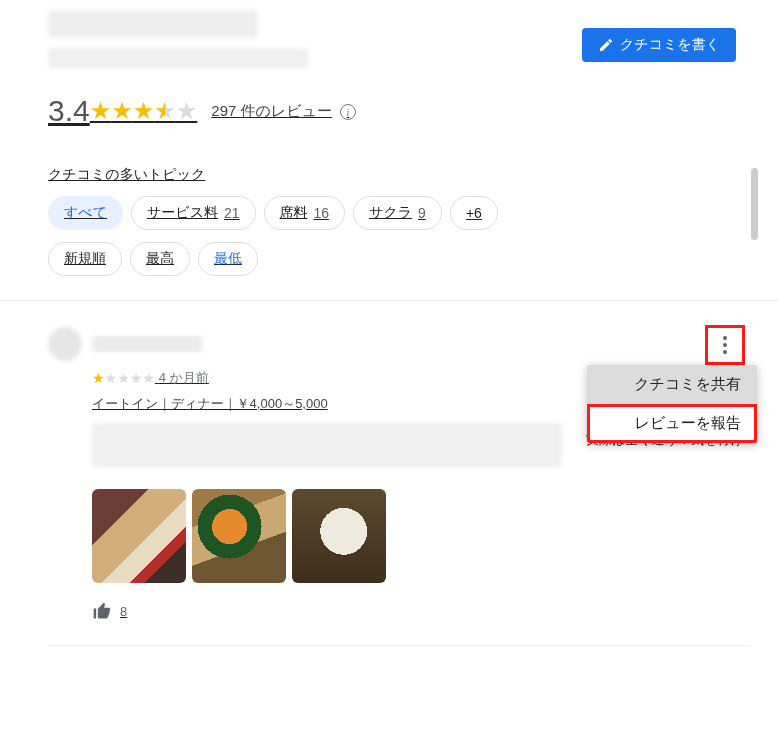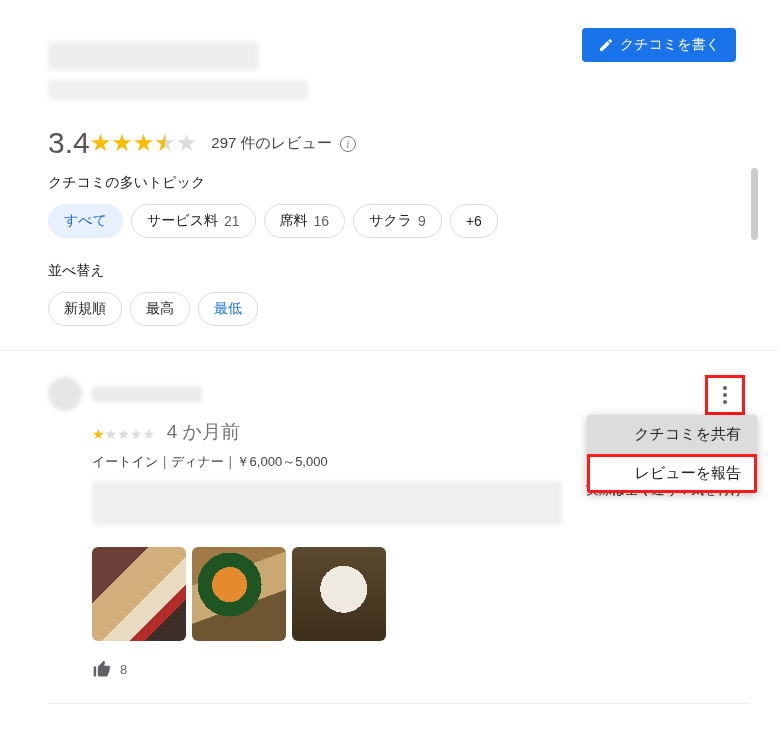--- a/index.html
+++ b/index.html
@@ -1,48 +1,48 @@
 <!DOCTYPE html>
 <html><head>
 <meta charset="utf-8">
 <style>
   * { box-sizing: border-box; }
   html, body { margin: 0; padding: 0; font-family: Arial, "Hiragino Sans", "Meiryo", sans-serif; font-size: 14px; color: #222; background: #fff; }
-  .wrap { width: 778px; height: 736px; position: relative; background: #fff; padding: 36px 28px 10px 48px; }
+  .wrap { width: 778px; height: 736px; position: relative; background: #fff; padding: 4px 28px 10px 48px; text-decoration: underline; }
   .write-btn { position: absolute; top: 28px; right: 42px; background: #1a73e8; color: #fff; font-size: 14px; font-weight: 500; padding: 8px 16px; border-radius: 4px; display: flex; align-items: center; cursor: pointer; }
   .write-btn svg { margin-right: 6px; }
   .title-block { margin-top: 6px; }
   .title-blur { width: 210px; height: 28px; background: #eee; border-radius: 3px; filter: blur(2px); }
   .subtitle-blur { width: 260px; height: 20px; background: #efefef; border-radius: 3px; margin-top: 10px; filter: blur(2px); }
   .rating-row { display: flex; align-items: center; margin-top: 26px; }
   .rating-num { font-size: 30px; color: #555; }
   .stars { display: flex; }
   .star { font-size: 24px; color: #fbbc04; }
   .star.grey { color: #dadce0; }
   .star.half { position: relative; color: #dadce0; }
   .star.half::before { content: "★"; position: absolute; left: 0; width: 50%; overflow: hidden; color: #fbbc04; }
   .rev-count { margin-left: 14px; color: #444; font-size: 15px; }
   .info-icon { margin-left: 8px; width: 16px; height: 16px; border: 1.5px solid #777; border-radius: 50%; display: inline-flex; align-items: center; justify-content: center; font-size: 10px; font-style: italic; font-family: serif; color: #777; position: relative; top: 1px; }
-  .section-label { margin-top: 14px; font-size: 14px; color: #222; }
+  .section-label { margin-top: 38px; font-size: 14px; color: #222; }
   .chip-row { display: flex; flex-wrap: wrap; gap: 8px; margin-top: 12px; }
   .chip { border: 1px solid #dadce0; border-radius: 18px; padding: 7px 15px; font-size: 14px; cursor: pointer; background: #fff; display: inline-flex; align-items: center; }
   .chip.active { background: #e8f0fe; color: #1967d2; border-color: #e8f0fe; justify-content: flex-end; }
   .chip.sort-active { color: #1a73e8; align-items: flex-end; }
   .chip .count { color: #5f6368; margin-left: 6px; }
   .sort-label { margin-top: 24px; font-size: 14px; }
   .divider { height: 1px; background: #eee; margin-top: 24px; margin-left: -48px; margin-right: -28px; }
   .review { position: relative; margin-top: 26px; }
   .avatar-row { display: flex; align-items: center; }
   .avatar { width: 34px; height: 34px; border-radius: 50%; background: #e6e6e6; filter: blur(2px); }
   .name-blur { width: 110px; height: 16px; background: #ebebeb; margin-left: 10px; border-radius: 3px; filter: blur(2px); }
   .rev-detail { margin-left: 44px; margin-top: 8px; }
   .small-stars { display: inline-flex; vertical-align: middle; }
   .sstar { font-size: 14px; color: #fbbc04; }
   .sstar.grey { color: #dadce0; }
-  .time-ago { color: #70757a; font-size: 19px; margin-left: 8px; }
+  .time-ago { color: #70757a; font-size: 13px; }
   .meta-line { color: #444; font-size: 13px; margin-top: 8px; }
   .body-blur { width: 470px; height: 44px; background: #efefef; border-radius: 3px; margin-top: 10px; filter: blur(2px); }
   .visible-tail { position: absolute; left: 538px; top: 104px; font-size: 13px; color: #222; }
   .photos { display: flex; gap: 6px; margin-top: 22px; }
   .photo { width: 94px; height: 94px; border-radius: 6px; background: #c8b79a; position: relative; overflow: hidden; }
   .p1 { background: linear-gradient(135deg,#6b3f38 0 30%, #d2af7a 30% 55%, #e9dcc2 55% 70%, #b32d2a 70% 78%, #3e2e28 78%); }
   .p2 { background: radial-gradient(circle at 40% 40%, #e68a2e 0 22%, #1f5522 22% 40%, transparent 40%), linear-gradient(160deg,#a07a46 0 30%, #c9a871 30% 60%, #6f5632 60%); }
   .p3 { background: radial-gradient(circle at 55% 45%, #efeadf 0 32%, transparent 32%), radial-gradient(circle at 55% 45%, #837b5e 0 28%, transparent 28%), linear-gradient(#5c4a2f,#3d2e1b); }
   .like-row { display: flex; align-items: center; margin-top: 18px; color: #5f6368; }
   .like-row svg { fill: #5f6368; }
@@ -102,21 +102,20 @@
     </div>
     <div class="chip">
       <span>サクラ</span>
       <span class="count">9</span>
     </div>
     <div class="chip">
       <span>+6</span>
     </div>
   </div>
 
-  <div class="sort-label">並べ替え</div>
   <div class="chip-row">
     <div class="chip">
         <span>新規順</span>
       </div>
     <div class="chip">
         <span>最高</span>
       </div>
     <div class="chip sort-active">
         <span>最低</span>
       </div>
@@ -149,21 +148,21 @@
 
     <div class="rev-detail">
       <span class="small-stars">
         <span class="sstar">★</span>
         <span class="sstar grey">★</span>
         <span class="sstar grey">★</span>
         <span class="sstar grey">★</span>
         <span class="sstar grey">★</span>
       </span>
       <span class="time-ago">4 か月前</span>
-      <div class="meta-line">イートイン｜ディナー｜￥6,000～5,000</div>
+      <div class="meta-line">イートイン｜ディナー｜￥4,000～5,000</div>
       <div class="body-blur"></div>
       <span class="visible-tail">実際は全く違う！気を付け</span>
 
       <div class="photos">
         <div class="photo p1"></div>
         <div class="photo p2"></div>
         <div class="photo p3"></div>
       </div>
 
       <div class="like-row">

